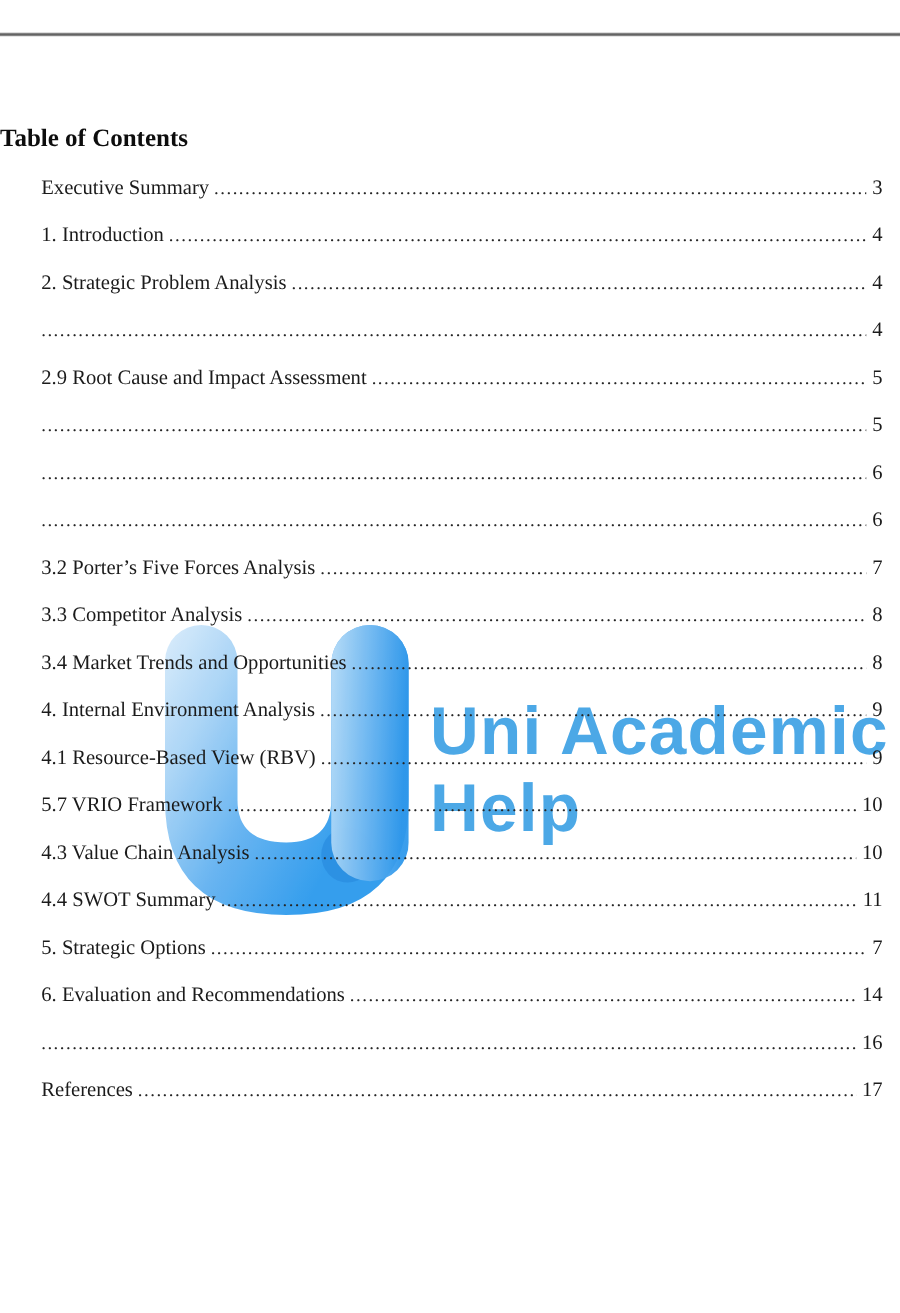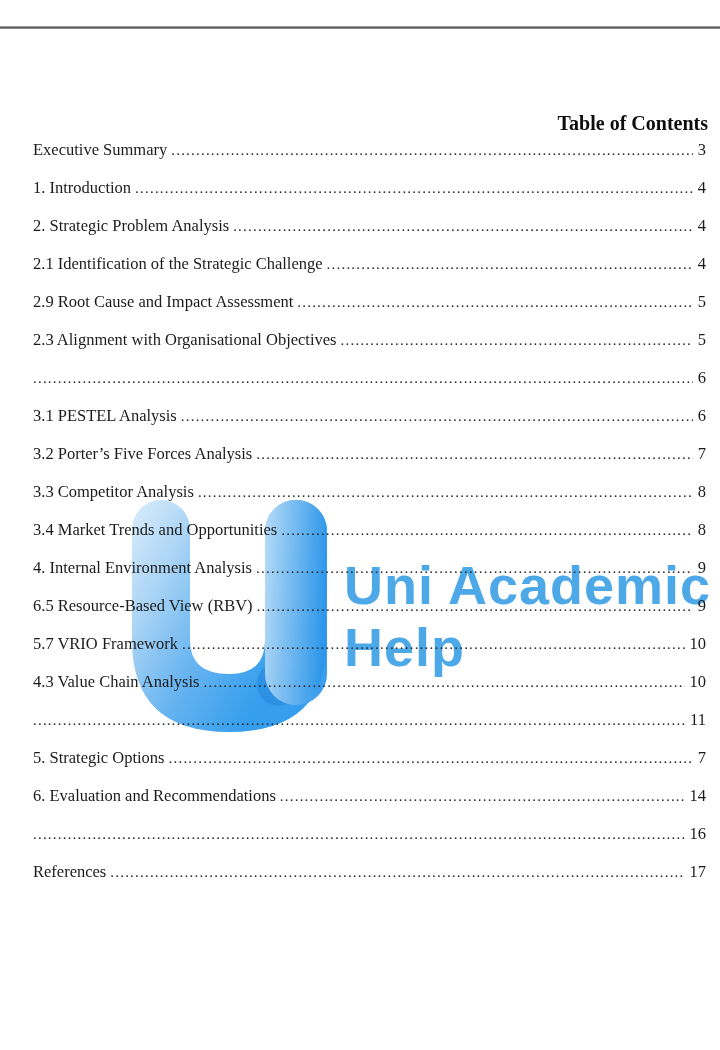--- a/index.html
+++ b/index.html
@@ -10,21 +10,21 @@
     overflow:hidden;
     font-family:"Liberation Serif", serif;
     color:#1b1b1b;
   }
   .topline{
     position:absolute;top:26px;left:0;width:720px;height:3px;
     background:linear-gradient(180deg,#bdbdbd,#5a5a5a 45%,#9a9a9a);
   }
   .title{
     position:absolute;top:98px;left:0;right:0;
-    margin:12px;text-align:right;
+    margin:0;text-align:left;
     font-size:20px;font-weight:bold;line-height:26px;
     color:#0d0d0d;
   }
   .toc{
     position:absolute;top:131px;left:33px;right:14px;
     z-index:2;
   }
   .row{
     display:flex;align-items:baseline;
     height:38px;line-height:38px;
@@ -96,44 +96,41 @@
       <span class="pg">4</span>
     </div>
 
     <div class="row">
       <span class="lbl">2. Strategic Problem Analysis</span>
       <span class="leader">............................................................................................................................................................................................................................</span>
       <span class="pg">4</span>
     </div>
 
     <div class="row">
-      <span class="lbl">2.1 Identification of the Strategic Challenge</span>
       <span class="leader">............................................................................................................................................................................................................................</span>
       <span class="pg">4</span>
     </div>
 
     <div class="row">
       <span class="lbl">2.9 Root Cause and Impact Assessment</span>
       <span class="leader">............................................................................................................................................................................................................................</span>
       <span class="pg">5</span>
     </div>
 
     <div class="row">
-      <span class="lbl">2.3 Alignment with Organisational Objectives</span>
       <span class="leader">............................................................................................................................................................................................................................</span>
       <span class="pg">5</span>
     </div>
 
     <div class="row">
       <span class="leader">............................................................................................................................................................................................................................</span>
       <span class="pg">6</span>
     </div>
 
     <div class="row">
-      <span class="lbl">3.1 PESTEL Analysis</span>
       <span class="leader">............................................................................................................................................................................................................................</span>
       <span class="pg">6</span>
     </div>
 
     <div class="row">
       <span class="lbl">3.2 Porter’s Five Forces Analysis</span>
       <span class="leader">............................................................................................................................................................................................................................</span>
       <span class="pg">7</span>
     </div>
 
@@ -149,38 +146,39 @@
       <span class="pg">8</span>
     </div>
 
     <div class="row">
       <span class="lbl">4. Internal Environment Analysis</span>
       <span class="leader">............................................................................................................................................................................................................................</span>
       <span class="pg">9</span>
     </div>
 
     <div class="row">
-      <span class="lbl">6.5 Resource-Based View (RBV)</span>
+      <span class="lbl">4.1 Resource-Based View (RBV)</span>
       <span class="leader">............................................................................................................................................................................................................................</span>
       <span class="pg">9</span>
     </div>
 
     <div class="row">
       <span class="lbl">5.7 VRIO Framework</span>
       <span class="leader">............................................................................................................................................................................................................................</span>
       <span class="pg">10</span>
     </div>
 
     <div class="row">
       <span class="lbl">4.3 Value Chain Analysis</span>
       <span class="leader">............................................................................................................................................................................................................................</span>
       <span class="pg">10</span>
     </div>
 
     <div class="row">
+      <span class="lbl">4.4 SWOT Summary</span>
       <span class="leader">............................................................................................................................................................................................................................</span>
       <span class="pg">11</span>
     </div>
 
     <div class="row">
       <span class="lbl">5. Strategic Options</span>
       <span class="leader">............................................................................................................................................................................................................................</span>
       <span class="pg">7</span>
     </div>
 

